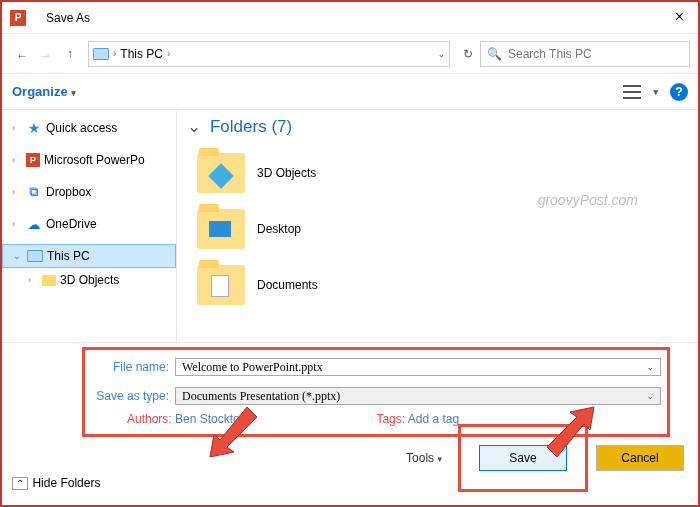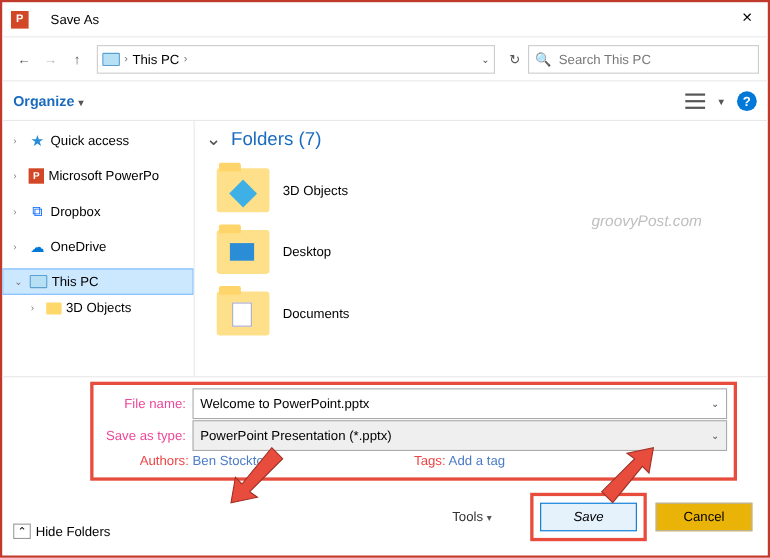--- a/index.html
+++ b/index.html
@@ -147,48 +147,48 @@
     height: 160px;
   }
   .red-box {
     border: 3px solid #e74c3c;
     padding: 4px 6px 8px 6px;
     margin: 2px 0 6px 0;
     width: 588px;
     margin-left: 70px;
   }
   .form-row { display: flex; align-items: center; height: 26px; margin-bottom: 3px; }
-  .form-label { width: 84px; text-align: right; padding-right: 6px; color: #ec4899; }
+  .form-label { width: 84px; text-align: right; padding-right: 6px; color: #3b82f6; }
   .form-input {
-    flex: 1; height: 28px; border: 1px solid #aaa;
+    flex: 1; height: 18px; border: 1px solid #aaa;
     padding: 0 6px; display: flex; align-items: center;
-    justify-content: space-between; background: #fff;
+    justify-content: space-between; background: #fff; font-family: Liberation Serif, serif;
   }
   .form-input.gray { background: #efefef; }
   .authors-row { display: flex; gap: 40px; padding-left: 36px; margin-top: 2px; }
   .authors-row span.lbl { color: #ef4444; }
   .authors-row span.link { color: #4a7cc7; }
   .hide-folders {
     position: absolute; left: 10px; bottom: 12px;
     display: flex; align-items: center; gap: 4px;
   }
   .btn-row {
     position: absolute; right: 14px; bottom: 10px;
     display: flex; align-items: center; gap: 8px;
   }
-  .tools { color: #333; margin-right: 27px; }
+  .tools { color: #333; margin-right: 8px; }
   .btn {
     width: 88px; height: 26px;
     border: 1px solid #b5b5b5;
     background: #eab308;
     display: flex; align-items: center; justify-content: center;
   }
   .btn.default { border: 1px solid #0078d7; background: #e5f1fb; }
   .btn.save-wrap { border: 3px solid #e74c3c; padding: 2px; background: transparent; width: auto; height: auto; }
-  .btn.save-wrap .btn { margin: 4px; font-style: italic; }
+  .btn.save-wrap .btn { margin: 16px; }
   .arrow-callout {
     position: absolute;
     pointer-events: none;
   }
   .pp-logo {
     width: 16px; height: 16px; background: #d24726;
     display: flex; align-items: center; justify-content: center;
     color: #fff; font-weight: bold; font-size: 10px;
   }
   .monitor-icon {
@@ -307,21 +307,21 @@
     <div class="form-row">
       <span class="form-label">File name:</span>
       <div class="form-input">
         <span>Welcome to PowerPoint.pptx</span>
         <span class="dropdown-chev">⌄</span>
       </div>
     </div>
     <div class="form-row">
       <span class="form-label">Save as type:</span>
       <div class="form-input gray">
-        <span>PowerPoint Presentation (*.pptx)</span>
+        <span>Documents Presentation (*.pptx)</span>
         <span class="dropdown-chev">⌄</span>
       </div>
     </div>
     <div class="authors-row">
       <span><span class="lbl">Authors:</span>
         <span class="link">Ben Stockton</span></span>
       <span style="margin-left:90px"><span class="lbl">Tags:</span>
         <span class="link">Add a tag</span></span>
     </div>
   </div>

